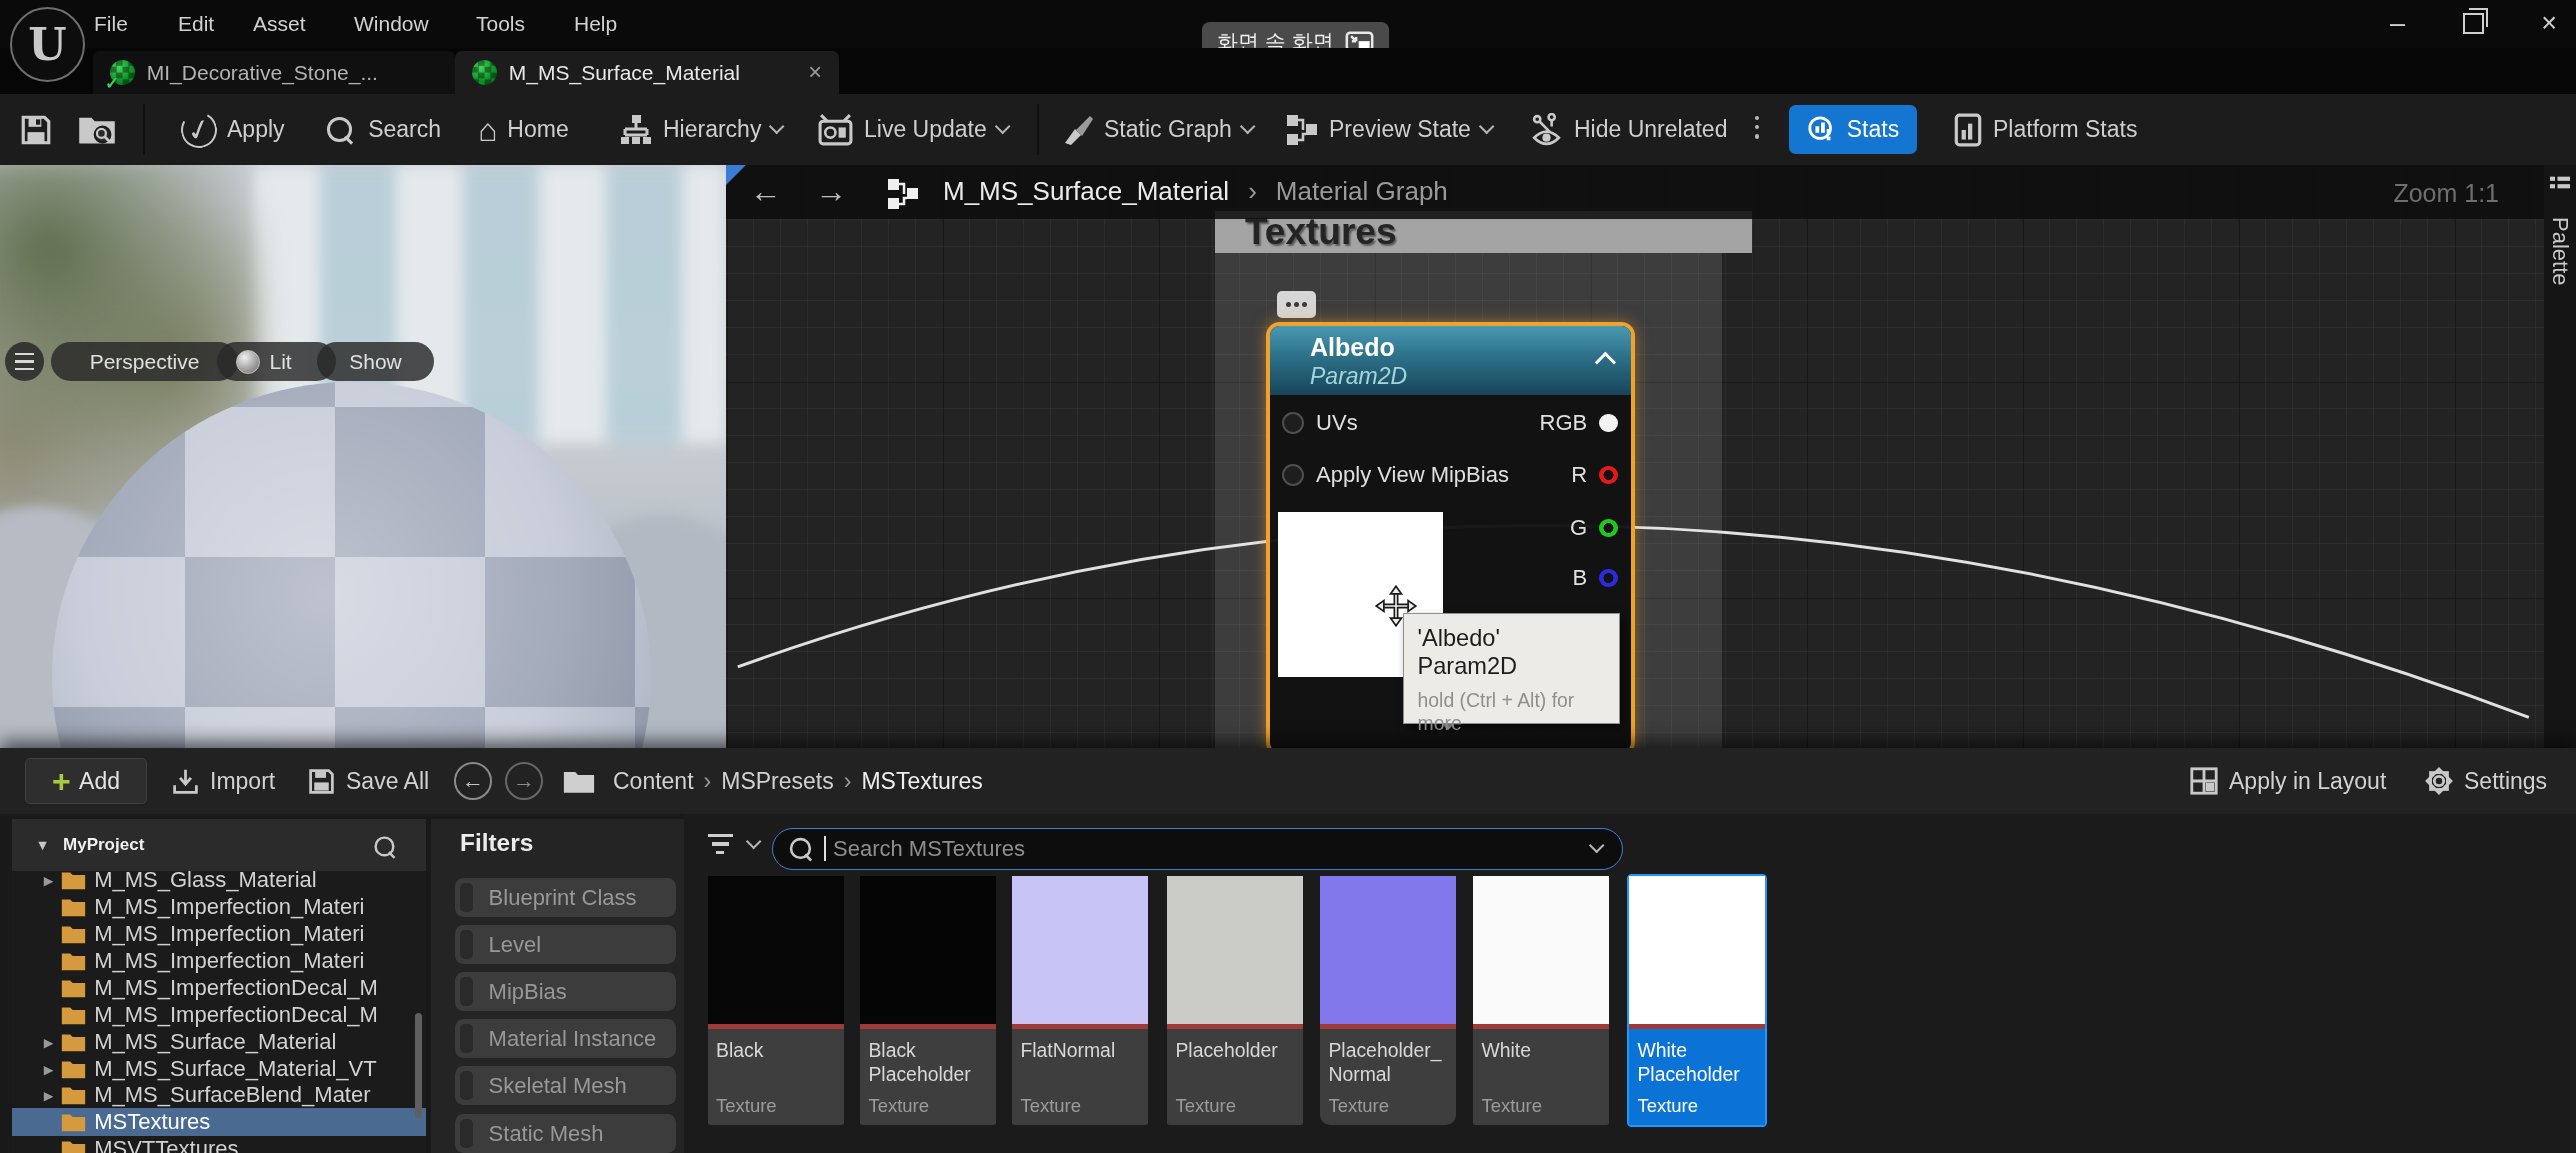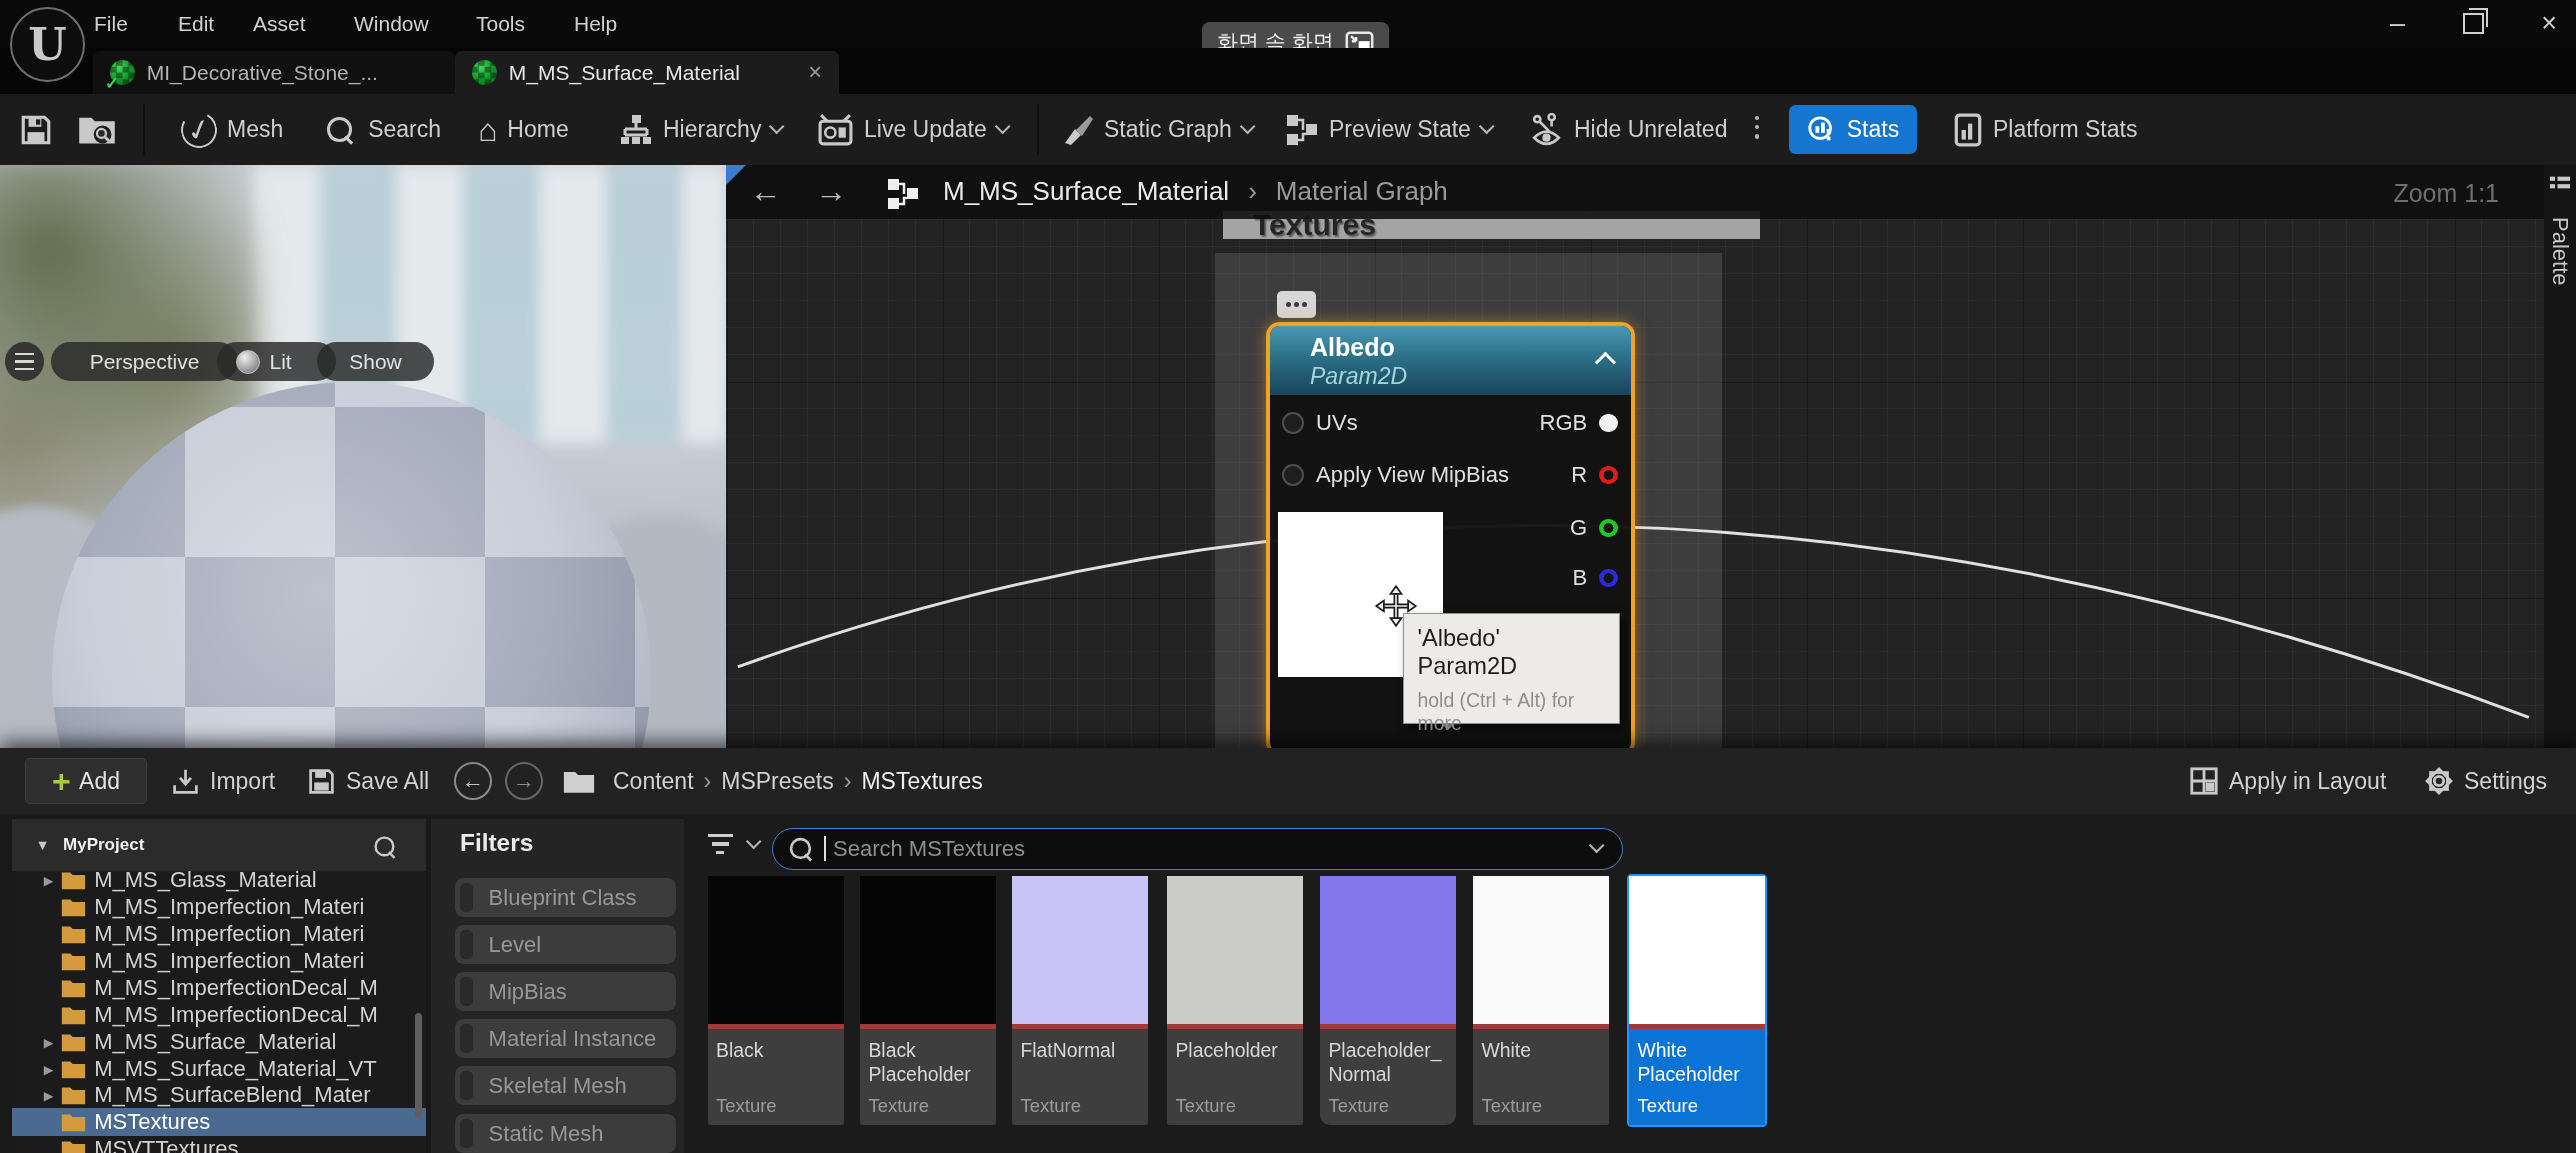--- a/index.html
+++ b/index.html
@@ -78,22 +78,22 @@
        linear-gradient(rgba(0,0,0,.30) 1.7px,transparent 1.7px),
        linear-gradient(90deg,rgba(0,0,0,.30) 1.7px,transparent 1.7px);
      background-size:27px 27px,27px 27px,216px 216px,216px 216px;}
   .gband{position:absolute;left:0;top:0;width:1818px;height:54px;background:rgba(14,14,14,.88);z-index:20;
      display:flex;align-items:center;}
   .corner{position:absolute;left:0;top:0;width:0;height:0;border-top:20px solid #3a7bd5;border-right:20px solid transparent;z-index:21;}
   .garrow{font-size:32px;font-weight:bold;color:#bdbdbd;position:absolute;top:8.4px;}
   .gcrumb{position:absolute;top:11px;font-size:26px;white-space:nowrap;}
   .zoomlbl{position:absolute;right:45px;top:13.5px;font-size:25px;color:#6f6f6f;z-index:21;}
   .comment{position:absolute;left:489px;top:34px;width:507px;height:549px;z-index:1;}
-  .comment .cbar{position:absolute;left:8px;top:11.8px;width:507px;height:28px;background:#a4a4a4;
-     display:flex;align-items:center;padding-left:30px;font-size:30px;font-weight:bold;color:#242424;
+  .comment .cbar{position:absolute;left:0;top:11.8px;width:507px;height:42px;background:#a4a4a4;
+     display:flex;align-items:center;padding-left:30px;font-size:37px;font-weight:bold;color:#242424;
      text-shadow:1.7px 1.7px 1.7px rgba(0,0,0,.45);}
   .comment .cbody{position:absolute;left:0;top:54px;width:507px;bottom:0;background:rgba(255,255,255,.12);}
   .wire{position:absolute;left:0;top:0;z-index:2;}
   .bubble{position:absolute;left:551px;top:126px;width:39px;height:27px;background:#d6d6d6;border-radius:5px;z-index:3;
      display:flex;align-items:center;justify-content:center;gap:3.4px;}
   .bubble i{width:5px;height:5px;border-radius:50%;background:#3a3a3a;}
   .node{position:absolute;left:540px;top:157px;width:361px;height:426px;border:4.2px solid #f0a22e;border-radius:13.5px;
      background:rgba(17,17,17,.96);box-shadow:0 0 15px rgba(235,160,45,.5);z-index:4;overflow:hidden;}
   .nhead{position:absolute;left:0;top:0;right:0;height:69px;background:linear-gradient(180deg,#4a98b2 0%,#2c7088 45%,#17455a 100%);
      padding-left:40px;}
@@ -218,21 +218,21 @@
       <svg class="ic" width="40" height="37" viewBox="0 0 36 33">
         <path d="M2 6 h11 l3 3 h18 v20 h-32 z" fill="#c9c9c9"></path>
         <circle cx="23" cy="21" r="7" fill="#2a2a2a" stroke="#1c1c1c" stroke-width="2"></circle>
         <circle cx="22" cy="20" r="4" fill="none" stroke="#c9c9c9" stroke-width="2"></circle>
         <path d="M25 23 l4 4" stroke="#c9c9c9" stroke-width="2.5"></path>
       </svg>
     </div>
     <div class="vdiv" style="left:143px"></div>
     <div class="titem" style="left:181px">
       <span class="applycheck">✓</span>
-      <span>Mesh</span>
+      <span>Apply</span>
     </div>
     <div class="titem" style="left:327px">
       <span class="mag"></span>
       <span style="margin-left:6.7px">Search</span>
     </div>
     <div class="titem" style="left:478px">
       <span class="homeg">⌂</span>
       <span>Home</span>
     </div>
     <div class="titem" style="left:619px">

